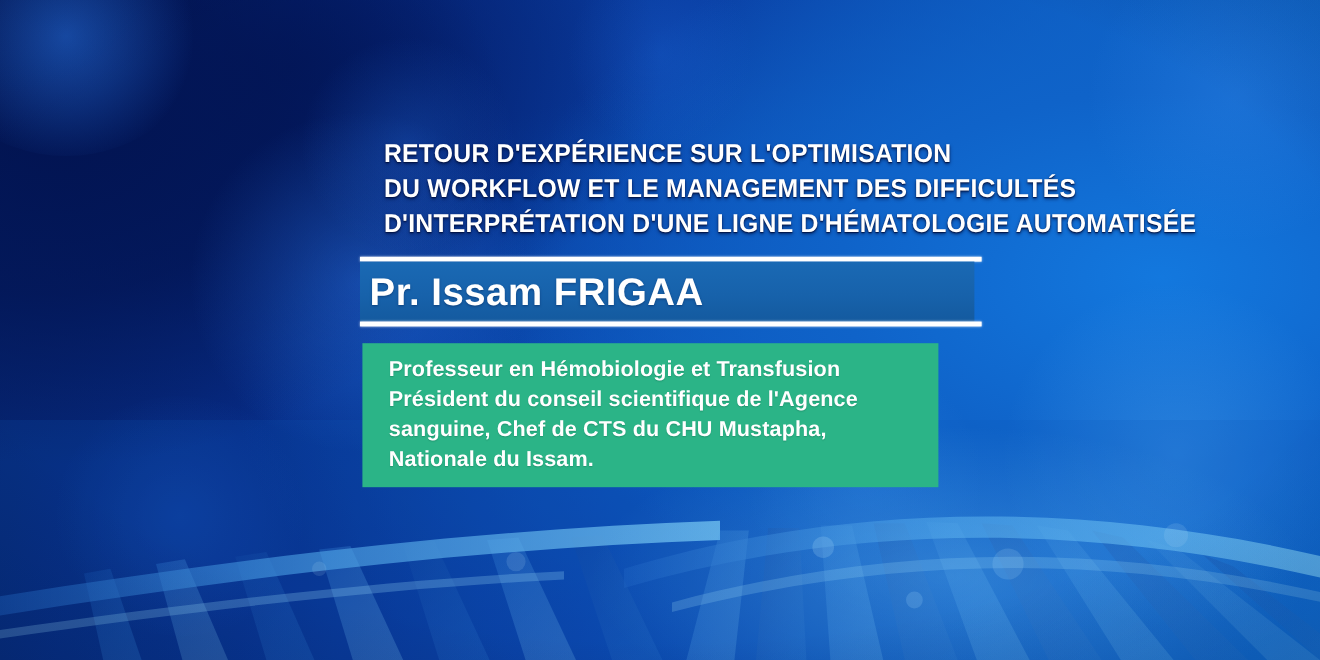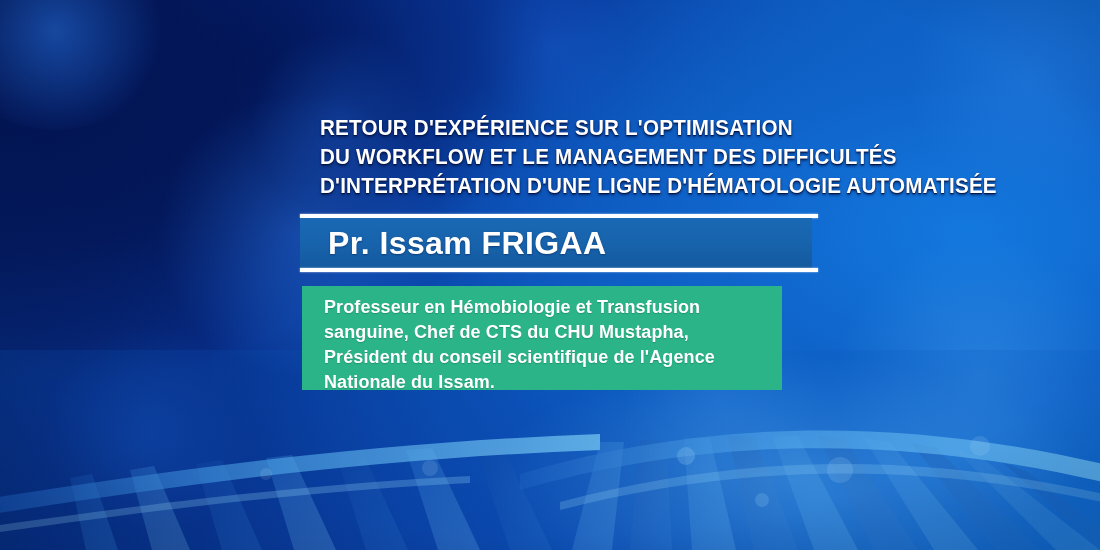--- a/index.html
+++ b/index.html
@@ -115,32 +115,32 @@
     height: 50px;
     background: linear-gradient(180deg, #1a69b4 0%, #1762ab 55%, #145a9f 100%);
     display: flex;
     align-items: center;
   }
   .name-text {
     color: #ffffff;
     font-size: 32px;
     font-weight: 700;
     letter-spacing: 0.4px;
-    padding-left: 28px;
+    padding-left: 8px;
     text-shadow: 0 1px 2px rgba(0,25,70,0.45);
     white-space: nowrap;
   }
 
   
   .affil-box {
     position: absolute;
     left: 302px;
     top: 286px;
     width: 480px;
-    height: 104px;
+    height: 120px;
     background: #2bb487;
     overflow: hidden;
   }
   .affil-text {
     position: absolute;
     left: 22px;
     top: 9px;
     width: 440px;
     color: #ffffff;
     font-size: 18px;
@@ -245,19 +245,19 @@
     <div class="rule"></div>
     <div class="name-body">
       <span class="name-text">Pr. Issam FRIGAA</span>
     </div>
     <div class="rule rule-bottom"></div>
   </div>
 
   <div class="affil-box">
     <div class="affil-text">
       <div>Professeur en Hémobiologie et Transfusion</div>
+      <div>Président du conseil scientifique de l'Agence</div>
       <div>sanguine, Chef de CTS du CHU Mustapha,</div>
-      <div>Président du conseil scientifique de l'Agence</div>
       <div>Nationale du Issam.</div>
     </div>
   </div>
 
 </div>
 
 </body></html>

